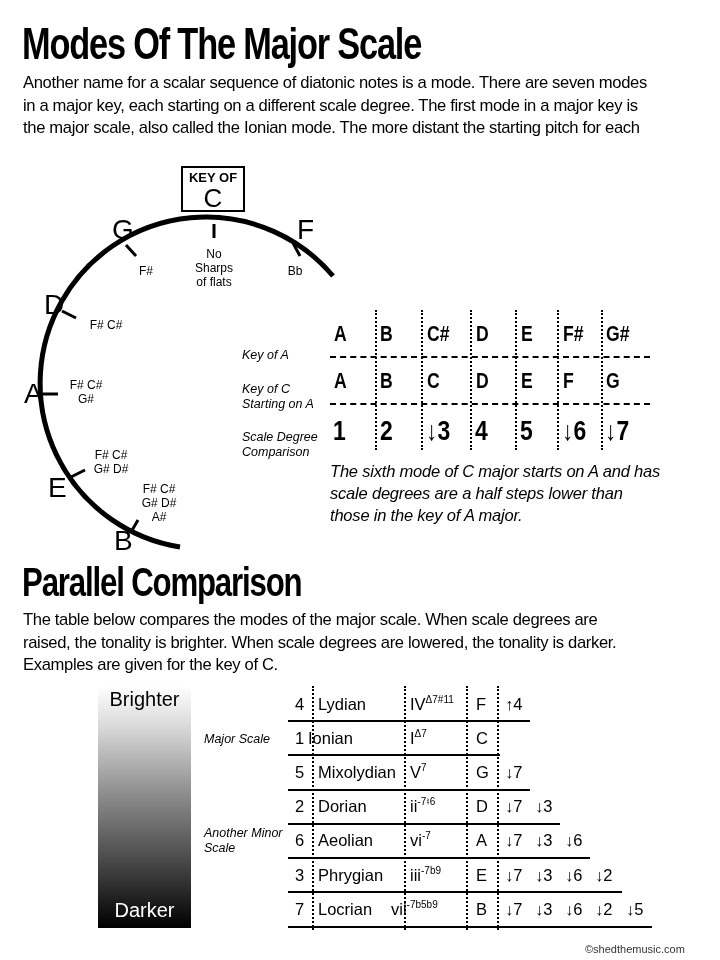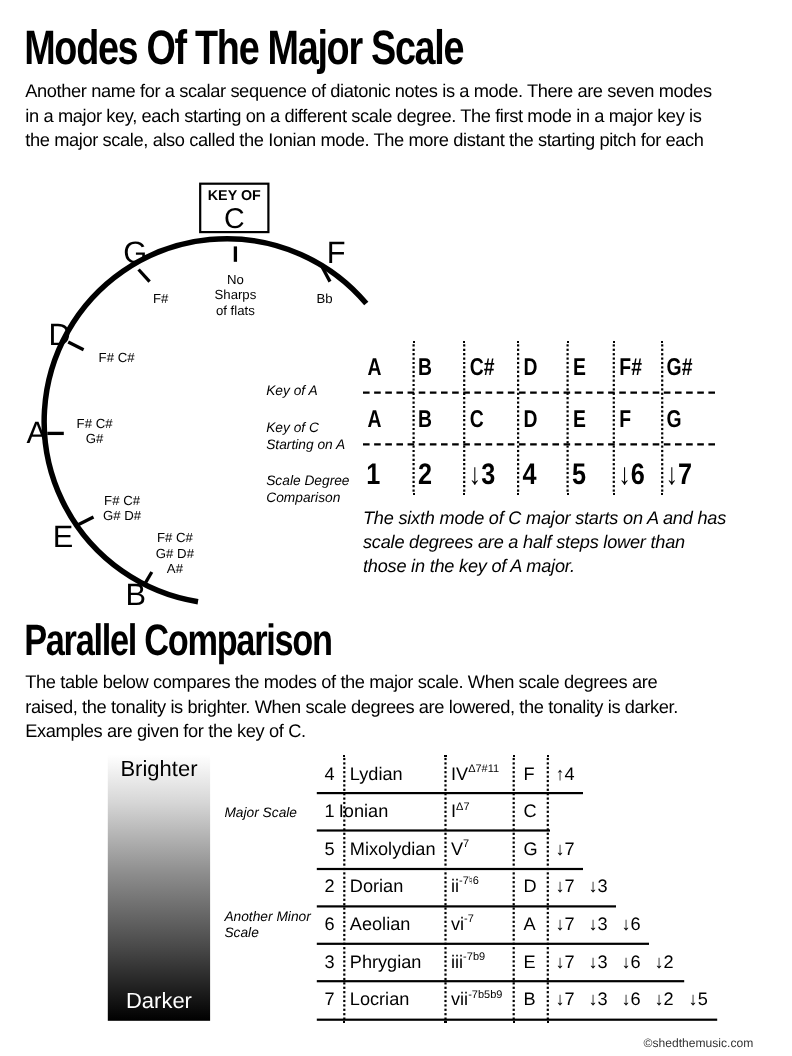--- a/index.html
+++ b/index.html
@@ -213,21 +213,21 @@
   <span class="abs cell" style="left:410px;text-align:right;"><span>iii</span><sup class="ch">-7b9</sup></span>
   <span class="abs cell" style="left:476px;">E</span>
   <span class="abs cell" style="left:505px;">↓7</span>
   <span class="abs cell" style="left:535px;">↓3</span>
   <span class="abs cell" style="left:565px;">↓6</span>
   <span class="abs cell" style="left:595px;">↓2</span>
 </div>
 <div class="abs" style="left:0; top:899px; width:720px;">
   <span class="abs cell" style="left:295px;">7</span>
   <span class="abs cell" style="left:318px;">Locrian</span>
-  <span class="abs cell" style="left:410px;"><span>vii</span><sup class="ch">-7b5b9</sup></span>
+  <span class="abs cell" style="left:391px;"><span>vii</span><sup class="ch">-7b5b9</sup></span>
   <span class="abs cell" style="left:476px;">B</span>
   <span class="abs cell" style="left:505px;">↓7</span>
   <span class="abs cell" style="left:535px;">↓3</span>
   <span class="abs cell" style="left:565px;">↓6</span>
   <span class="abs cell" style="left:595px;">↓2</span>
   <span class="abs cell" style="left:626px;">↓5</span>
 </div>
 
 <div class="abs credit" style="left:585px; top:943px;">©shedthemusic.com</div>
 

